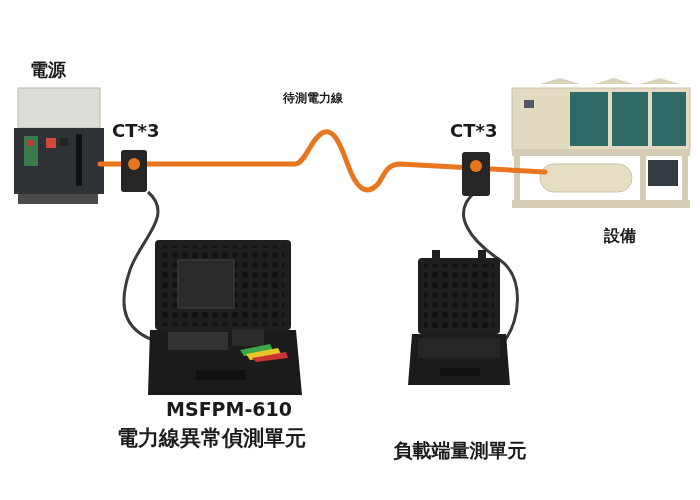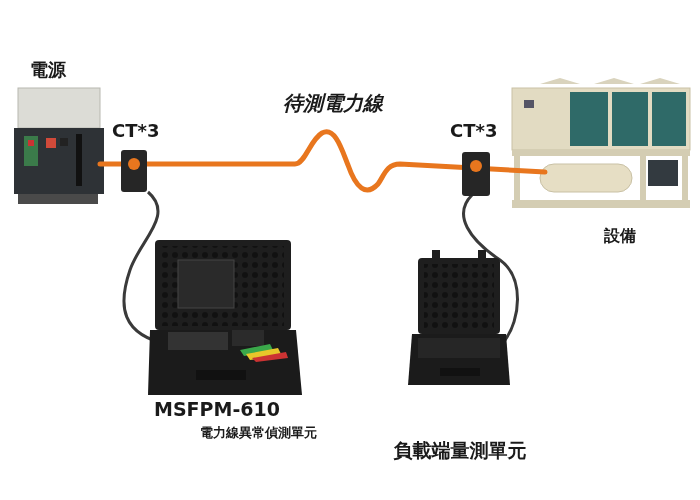--- a/index.html
+++ b/index.html
@@ -78,19 +78,19 @@
     <rect x="432" y="250" width="8" height="10" fill="#1e1e1e"></rect>
     <rect x="478" y="250" width="8" height="10" fill="#1e1e1e"></rect>
     <polygon points="412,334 506,334 510,385 408,385" fill="#1b1b1b"></polygon>
     <rect x="418" y="338" width="82" height="20" fill="#262626"></rect>
     <rect x="440" y="368" width="40" height="8" fill="#111"></rect>
   </g>
 </svg>
 
 <div class="lbl" style="left:30px;top:58px;font-size:18px;">電源</div>
 <div class="lbl" style="left:112px;top:120px;font-size:18px;">CT*3</div>
-<div class="lbl" style="left:283px;top:90px;font-size:20px;font-style:italic;">待測電力線</div>
+<div class="lbl" style="left:283px;top:90px;font-size:12px;">待測電力線</div>
 <div class="lbl" style="left:450px;top:120px;font-size:18px;">CT*3</div>
 <div class="lbl" style="left:604px;top:226px;font-size:16px;">設備</div>
 
-<div class="lbl" style="left:142px;top:398px;width:150px;text-align:center;font-size:19px;">MSFPM-610</div>
-<div class="lbl" style="left:117px;top:424px;width:200px;text-align:right;font-size:13px;">電力線異常偵測單元</div>
+<div class="lbl" style="left:142px;top:398px;width:150px;text-align:right;font-size:19px;">MSFPM-610</div>
+<div class="lbl" style="left:117px;top:424px;width:200px;text-align:left;font-size:21px;">電力線異常偵測單元</div>
 <div class="lbl" style="left:370px;top:398px;width:180px;text-align:center;font-size:19px;margin-top:40px;">負載端量測單元</div>
 
 </body></html>

